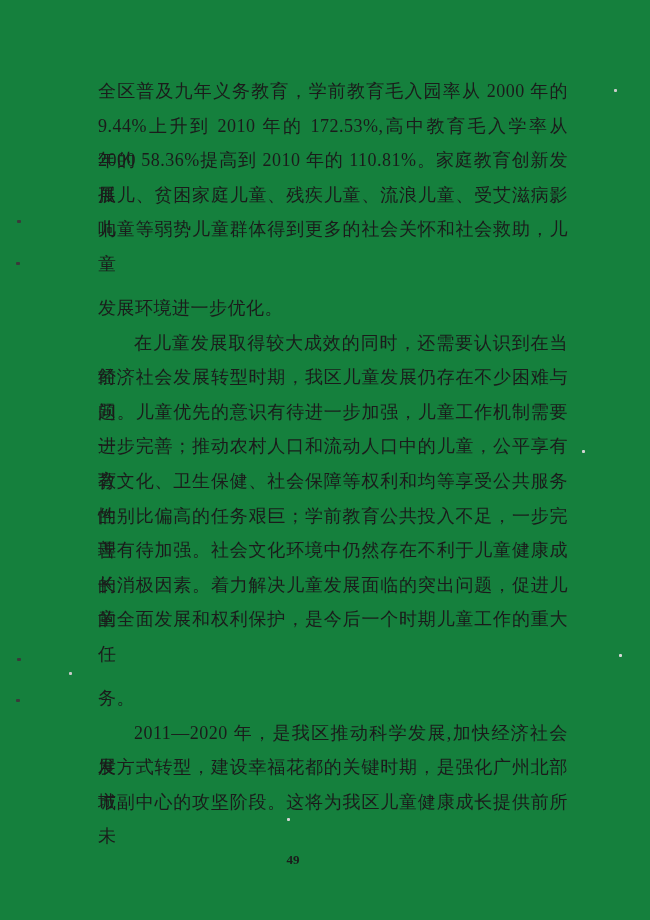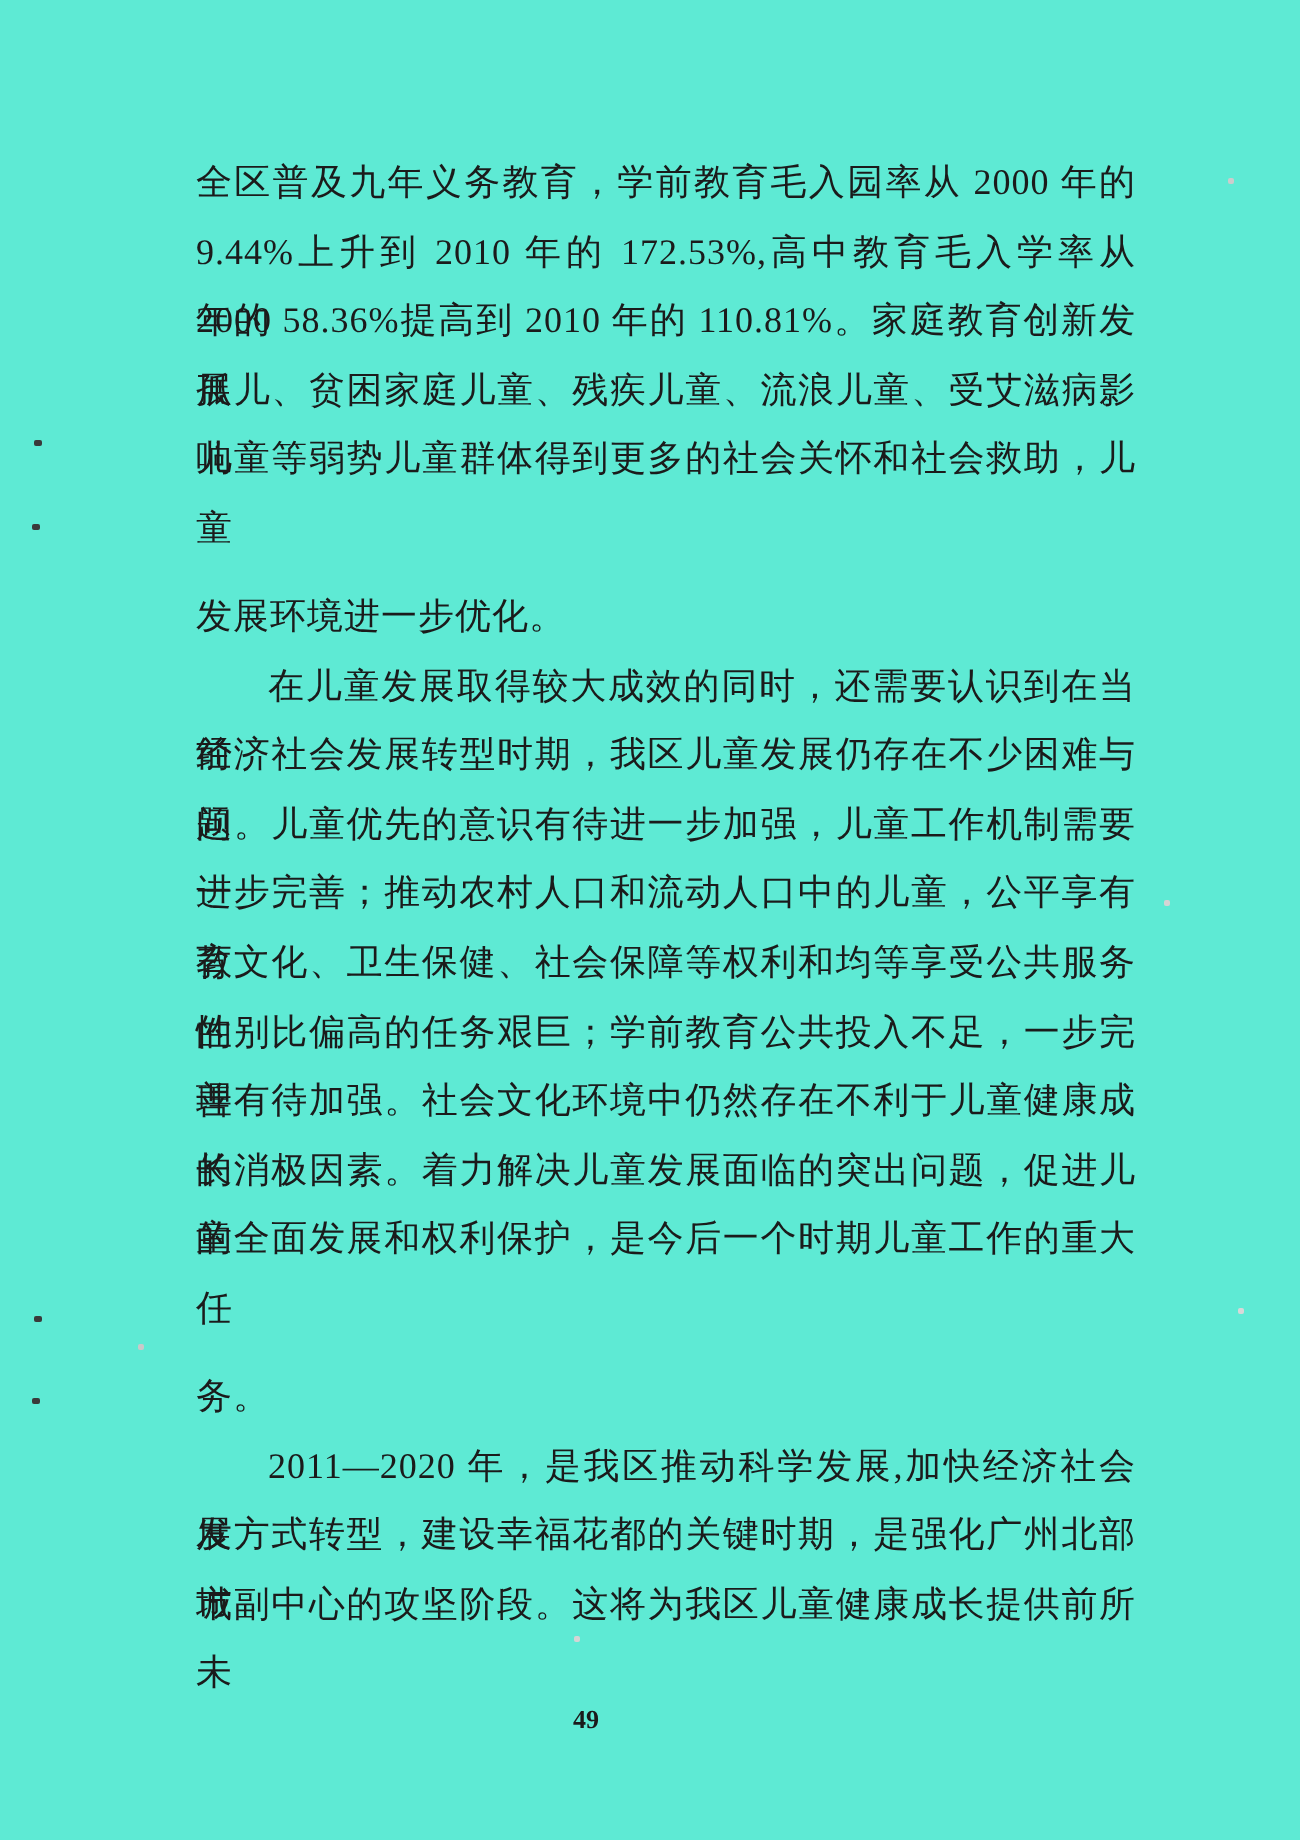--- a/index.html
+++ b/index.html
@@ -4,21 +4,21 @@
 <style>
   html, body {
     margin: 0;
     padding: 0;
     background: #ffffff;
   }
   .page {
     position: relative;
     width: 650px;
     height: 920px;
-    background: #5eead4;
+    background: #15803d;
     overflow: hidden;
     font-family: "Liberation Serif", "DejaVu Serif", serif;
   }
   .text-block {
     position: absolute;
     left: 98px;
     top: 74px;
     width: 470px;
     color: #1b1b1b;
   }

